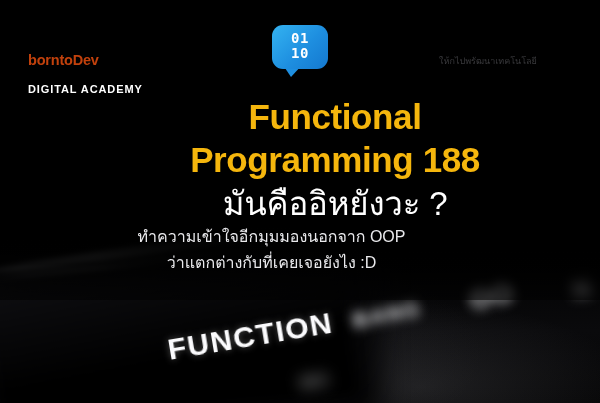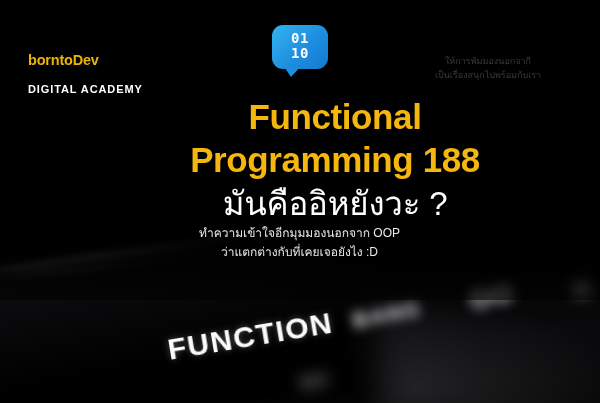--- a/index.html
+++ b/index.html
@@ -147,21 +147,21 @@
 
   
   .logo {
     position: absolute;
     left: 28px; top: 53px;
     line-height: 1;
   }
   .logo-main {
     font-size: 14.5px;
     font-weight: 700;
-    color: #eab308;
+    color: #c2410c;
     letter-spacing: -0.2px;
     display: block;
   }
   .logo-sub {
     display: block;
     margin-top: 16px;
     font-size: 11px;
     font-weight: 700;
     color: #ffffff;
     letter-spacing: 0.9px;
@@ -237,23 +237,22 @@
     font-weight: 400;
     line-height: 1.25;
     letter-spacing: -0.2px;
   }
   .sub-lines {
     position: absolute;
     left: 0; top: 224px;
     width: 543px;
     text-align: center;
     color: #e9e9ec;
-    font-size: 12px;
+    font-size: 16px;
     line-height: 1.62;
-    padding-left: 28px;
   }
   .sub-lines span { display: block; }
 </style>
 </head>
 <body>
 
 <div id="banner">
 
   <div class="photo-layer">
     <div class="desk-mass"></div>
@@ -281,22 +280,21 @@
     <div class="bubble-icon">
       <div class="bubble-tail"></div>
       <div class="bubble-body"></div>
       <div class="bubble-digits">
         <div>01</div>
         <div>10</div>
       </div>
     </div>
 
     <div class="tagline">
-      <span>ให้การพัมมองนอกจากี</span>
-      <span>เป็นเรื่องสนุกไปพร้อมกับเรา</span>
+      <span>ให้กไปพรัฒนาเทคโนโลยี</span>
     </div>
 
     <div class="headline">
       <span class="h-gold">Functional</span>
       <span class="h-gold">Programming 188</span>
       <span class="h-white">มันคืออิหยังวะ ?</span>
     </div>
 
     <div class="sub-lines">
       <span>ทำความเข้าใจอีกมุมมองนอกจาก OOP</span>

